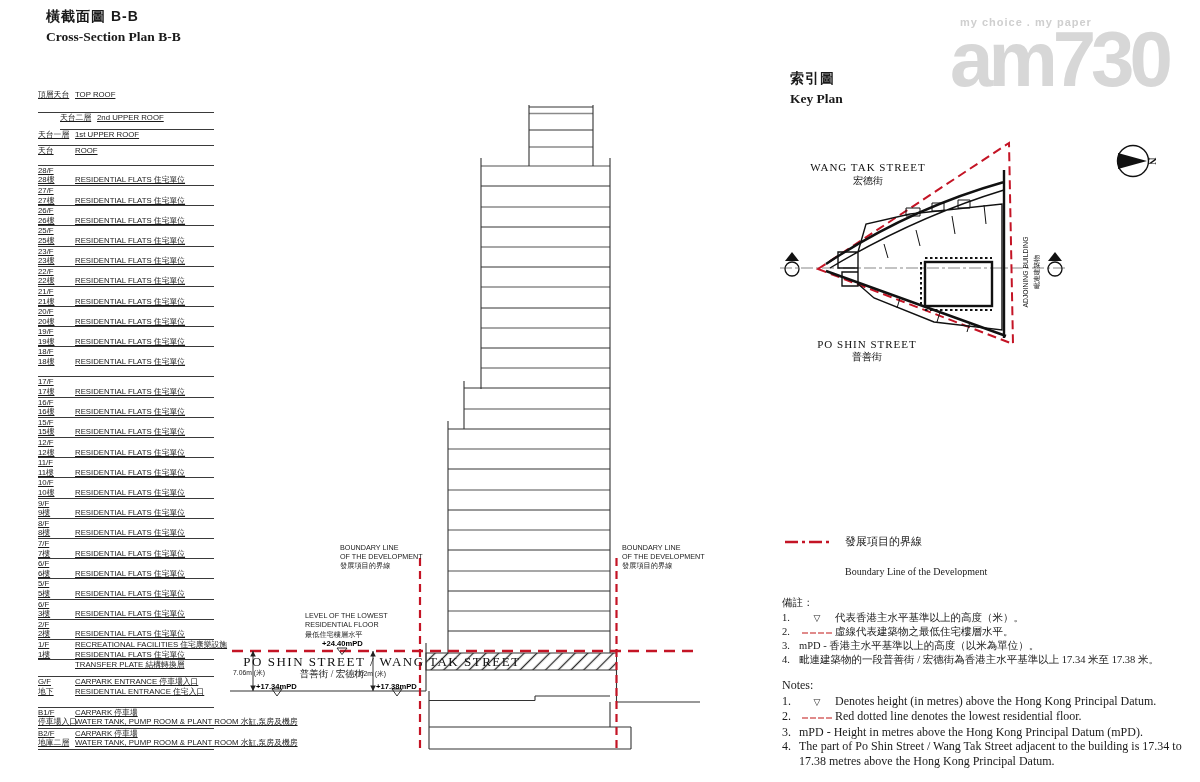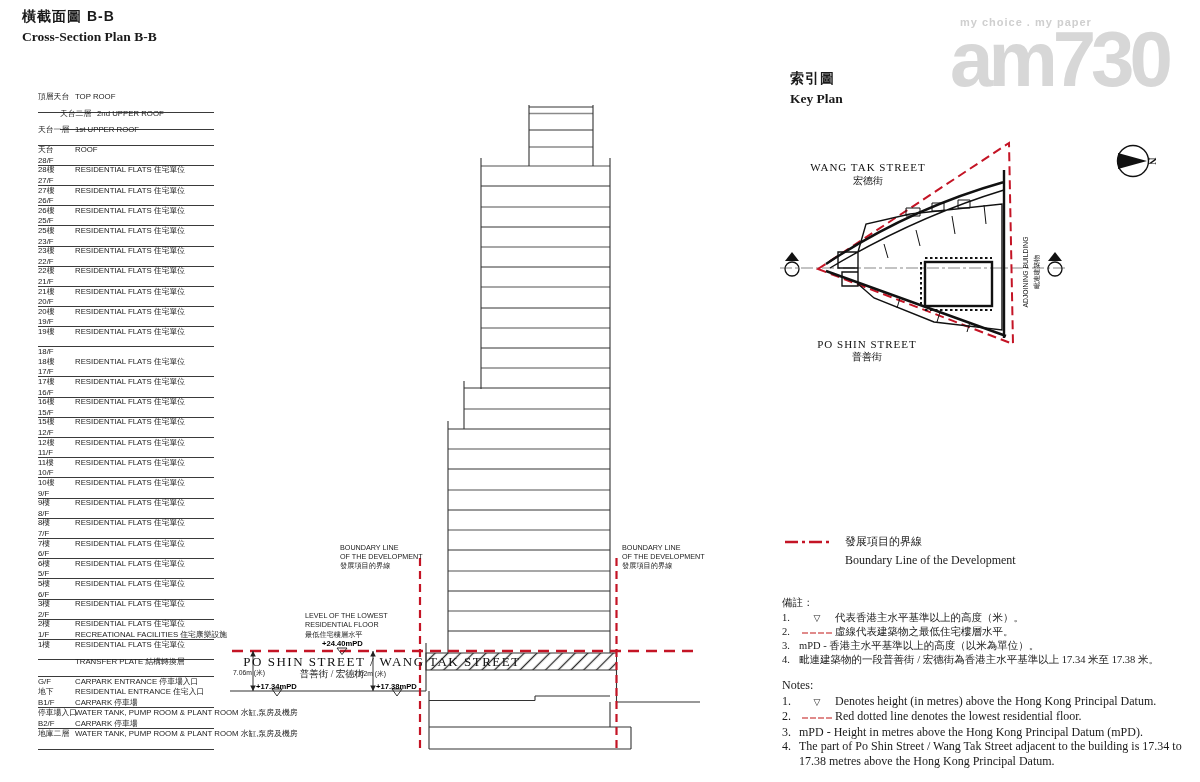--- a/index.html
+++ b/index.html
@@ -12,22 +12,22 @@
   .wm-tag{font:bold 11px "Liberation Sans",sans-serif;color:#cfcfcf;margin-left:10px;letter-spacing:1px;}
   .wm-logo{font-weight:bold;font-size:78px;font-family:"Liberation Sans",sans-serif;
            letter-spacing:-5px;line-height:62px;color:var(--wm,#d7d7d7);}
 
   
   .hdr .zh{font-weight:bold;font-size:14px;letter-spacing:1px;font-family:"Liberation Sans",sans-serif;}
   .hdr .en{font-weight:bold;font-size:13.5px;margin-top:3px;font-family:"Liberation Serif",serif;}
 
   
   #floor-table{left:38px;top:90px;width:176px;}
-  .f-row{display:flex;flex-direction:column;justify-content:flex-end;border-bottom:1px solid #3a3a3a;
-         box-sizing:border-box;padding-bottom:10px;}
+  .f-row{display:flex;flex-direction:column;justify-content:flex-start;border-bottom:1px solid #3a3a3a;
+         box-sizing:border-box;padding-bottom:10px;text-decoration:underline;}
   .f-line{display:flex;white-space:nowrap;font-size:7.8px;line-height:9.6px;color:#222;}
   .f-c1{width:37px;flex:none;}
   .f-c2{flex:none;}
 
   
   .ln-gray{stroke:#8a8a8a;stroke-width:1.5;fill:none;}
   .ln-blk{stroke:#333;stroke-width:1;fill:none;}
   .ln-v{stroke:#333;stroke-width:1.1;fill:none;}
   .red-v{stroke:var(--red,#c41425);stroke-width:2.2;stroke-dasharray:8 5;fill:none;}
   .red-h{stroke:var(--red,#c41425);stroke-width:2.6;stroke-dasharray:11 7;fill:none;}
@@ -48,21 +48,21 @@
   .kp-thin{stroke:#111;stroke-width:1;fill:none;}
   .kp-teeth{stroke:#111;stroke-width:2;stroke-dasharray:2.5 2.5;fill:none;}
   .kp-street{font:11px "Liberation Serif",serif;letter-spacing:1px;fill:#111;}
   .kp-street-zh{font:10px "Liberation Serif",serif;fill:#111;}
   .kp-adj{font:6.8px "Liberation Sans",sans-serif;fill:#1a1a1a;}
   .kp-n{font:bold 10px "Liberation Serif",serif;fill:#111;}
 
   
   .legend{left:783px;top:534px;display:flex;align-items:flex-start;}
   .leg-txt .zh{font-size:11px;font-family:"Liberation Serif",serif;}
-  .leg-txt .en{font-size:12px;font-family:"Liberation Serif",serif;margin-top:4px;}
+  .leg-txt .en{font-size:10px;font-family:"Liberation Serif",serif;margin-top:17px;}
 
   
   .notes{width:420px;}
   .notes-zh{left:782px;top:596px;font:10.5px/14px "Liberation Serif",serif;}
   .notes-en{left:782px;top:678px;font:12px/14.5px "Liberation Serif",serif;}
   .n-head{margin-bottom:1px;}
   .note-item{display:flex;align-items:baseline;}
   .n-num{width:17px;flex:none;}
   .n-sym{width:36px;flex:none;text-align:center;font-size:9px;}
   .n-dash-line{display:inline-block;width:30px;border-top:2px dashed var(--dashred,#e08a8a);vertical-align:middle;}
@@ -71,21 +71,21 @@
 </head>
 <body>
 
 <div class="page">
 
   <div class="abs watermark">
     <div class="wm-tag">my choice . my paper</div>
     <div class="wm-logo">am730</div>
   </div>
 
-  <div class="abs hdr" style="left:22px;top:8px">
+  <div class="abs hdr" style="left:46px;top:8px">
     <div class="zh">橫截面圖 B-B</div>
     <div class="en">Cross-Section Plan B-B</div>
   </div>
 
   <div class="abs hdr" style="left:790px;top:70px">
     <div class="zh">索引圖</div>
     <div class="en">Key Plan</div>
   </div>
 
   <div id="floor-table" class="abs">

